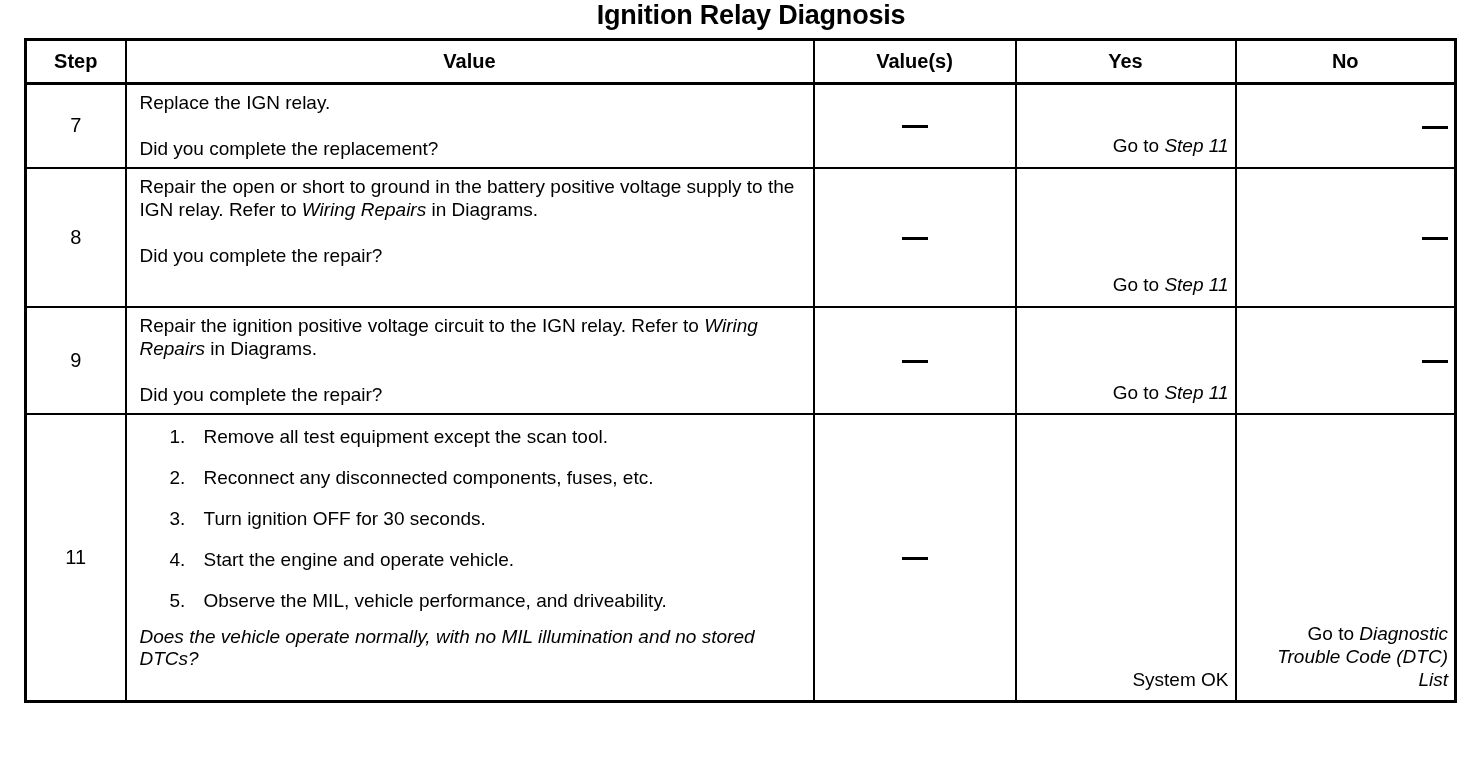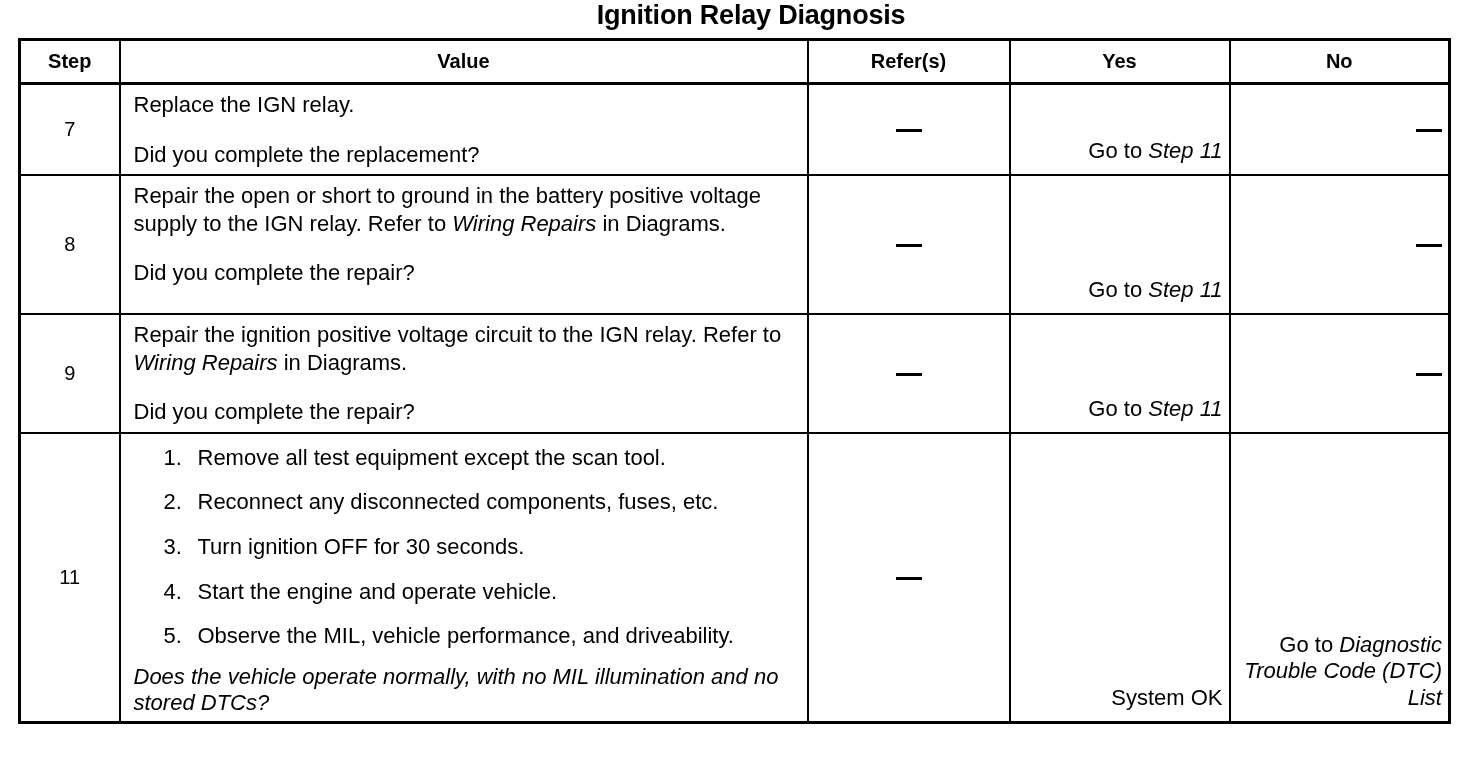--- a/index.html
+++ b/index.html
@@ -31,39 +31,39 @@
     font-size: 27px;
     font-weight: bold;
     letter-spacing: -0.2px;
     line-height: 30px;
     white-space: nowrap;
   }
 
   
   .diag-table {
     position: absolute;
-    left: 18px;
+    left: 24px;
     top: 38px;
     width: 1430px;
     border-collapse: collapse;
     table-layout: fixed;
     border: 3px solid #000;
   }
   .diag-table col.c-step   { width: 100px; }
   .diag-table col.c-action { width: 688px; }
   .diag-table col.c-value  { width: 202px; }
   .diag-table col.c-yes    { width: 220px; }
   .diag-table col.c-no     { width: 220px; }
 
   .diag-table th,
   .diag-table td {
     border: 2px solid #000;
     padding: 0;
     vertical-align: top;
-    font-size: 22px;
+    font-size: 19px;
     line-height: 1.25;
   }
 
   
   .diag-table thead th {
     height: 41px;
     text-align: center;
     vertical-align: middle;
     font-weight: bold;
     font-size: 20px;
@@ -155,21 +155,21 @@
       <col class="c-step">
         <col class="c-action">
         <col class="c-value">
         <col class="c-yes">
         <col class="c-no">
     </colgroup>
     <thead>
       <tr>
         <th>Step</th>
         <th>Value</th>
-        <th>Refer(s)</th>
+        <th>Value(s)</th>
         <th>Yes</th>
         <th>No</th>
       </tr>
     </thead>
     <tbody>
 
       <tr style="height:83px;">
         <td class="step-cell">7</td>
         <td class="action-cell">
           <span class="ln">Replace the IGN relay.</span>

